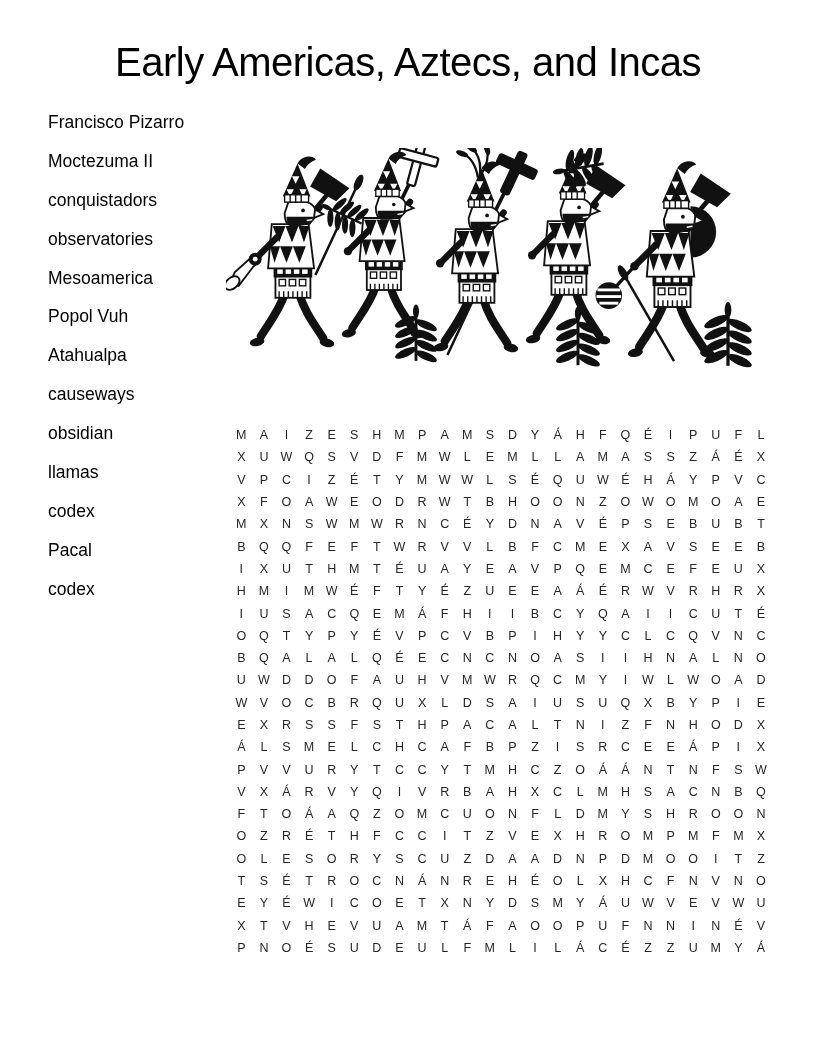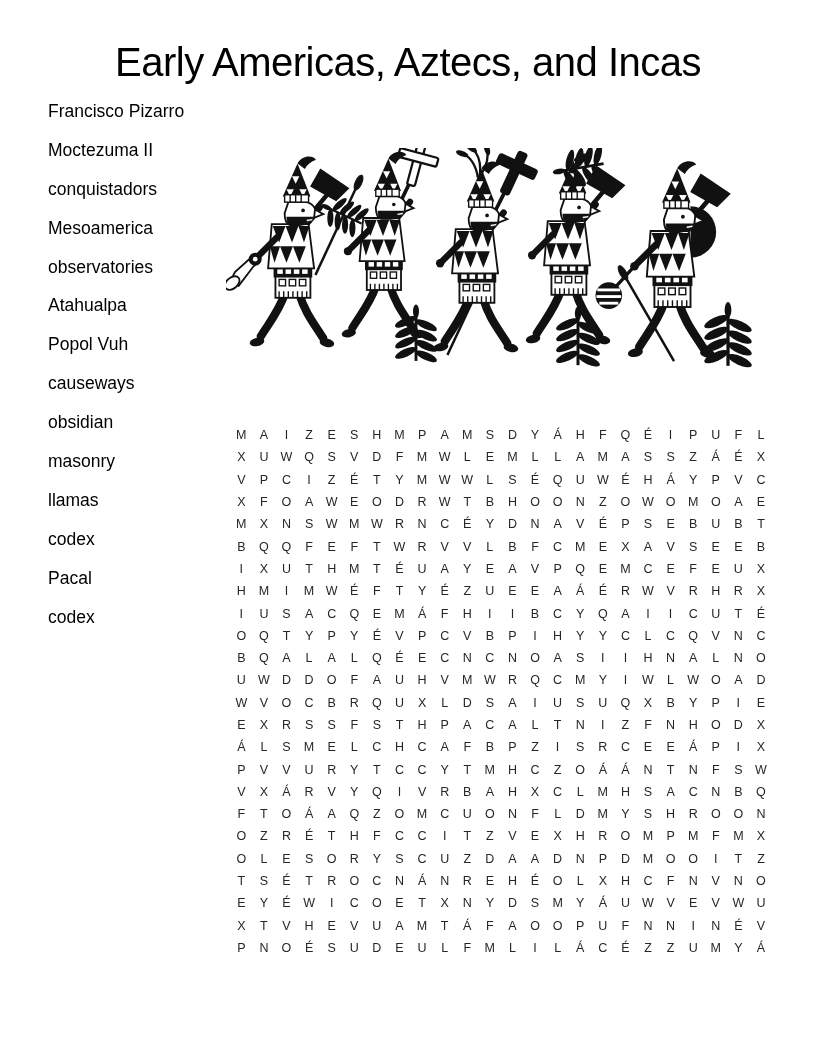--- a/index.html
+++ b/index.html
@@ -5,21 +5,21 @@
   html,body{margin:0;padding:0;background:#fff;}
   .page{
     position:relative;width:816px;height:1056px;background:#ffffff;
     font-family:"Liberation Sans", sans-serif;color:#000;overflow:hidden;
   }
   .title{
     position:absolute;top:40px;left:0;width:100%;margin:0;
     text-align:center;font-size:40px;font-weight:500;letter-spacing:-0.5px;
     color:#000;
   }
-  .word-list{position:absolute;left:48px;top:98px;}
+  .word-list{position:absolute;left:48px;top:109px;}
   .word-item{
     height:38.9px;font-size:17.5px;line-height:26px;white-space:nowrap;color:#000;
   }
   .illustration{position:absolute;left:226px;top:148px;}
   .letter-grid{
     position:absolute;left:230px;top:424px;
     display:grid;grid-template-columns:repeat(24,22.6px);grid-auto-rows:22.3px;
   }
   .grid-cell{
     display:flex;align-items:center;justify-content:center;
@@ -30,27 +30,26 @@
 <body>
 
 <div class="page">
 
   <h1 class="title">Early Americas, Aztecs, and Incas</h1>
 
   <div class="word-list" id="word-list">
       <div class="word-item">Francisco Pizarro</div>
       <div class="word-item">Moctezuma II</div>
       <div class="word-item">conquistadors</div>
+      <div class="word-item">observatories</div>
       <div class="word-item">Mesoamerica</div>
-      <div class="word-item">observatories</div>
+      <div class="word-item">Popol Vuh</div>
       <div class="word-item">Atahualpa</div>
-      <div class="word-item">Popol Vuh</div>
       <div class="word-item">causeways</div>
       <div class="word-item">obsidian</div>
-      <div class="word-item">masonry</div>
       <div class="word-item">llamas</div>
       <div class="word-item">codex</div>
       <div class="word-item">Pacal</div>
       <div class="word-item">codex</div>
     </div>
 
   <svg class="illustration" width="545" height="220" viewBox="0 0 545 220" xmlns="http://www.w3.org/2000/svg">
     <defs>
 
       <g id="w-body">

